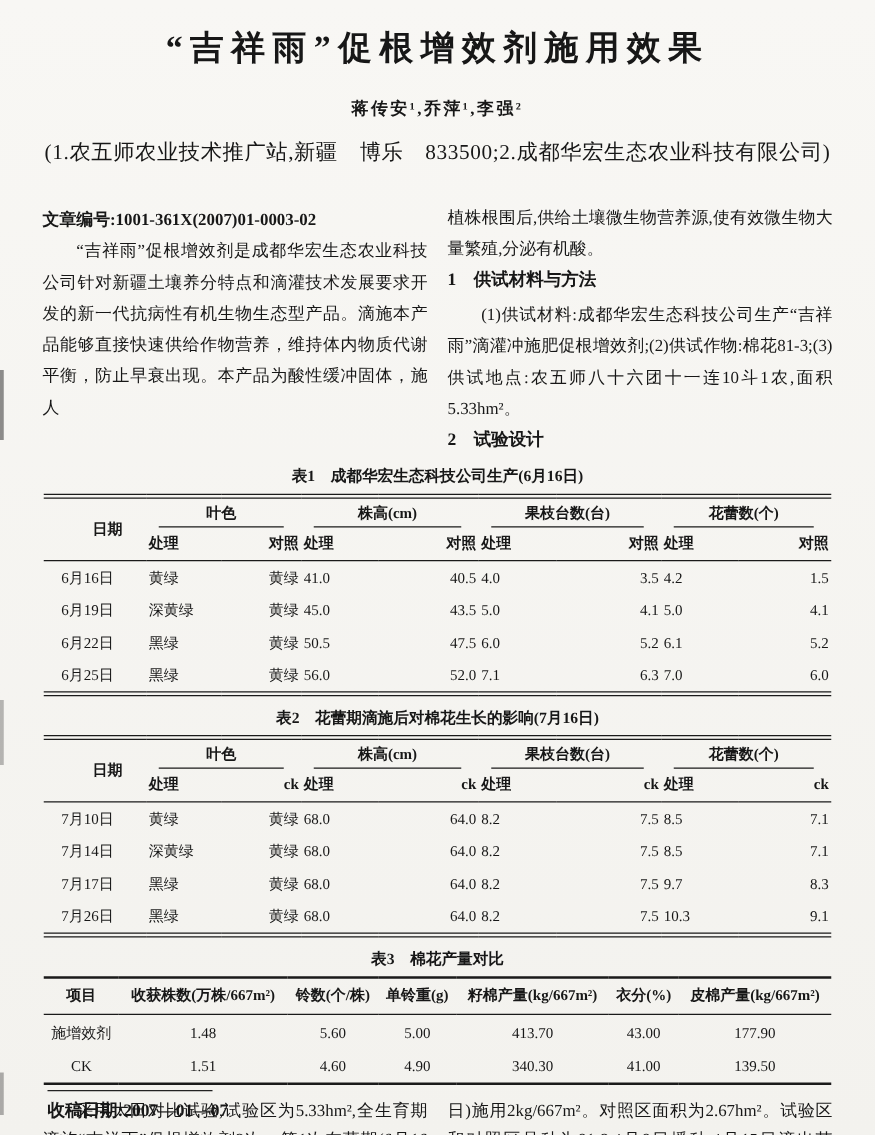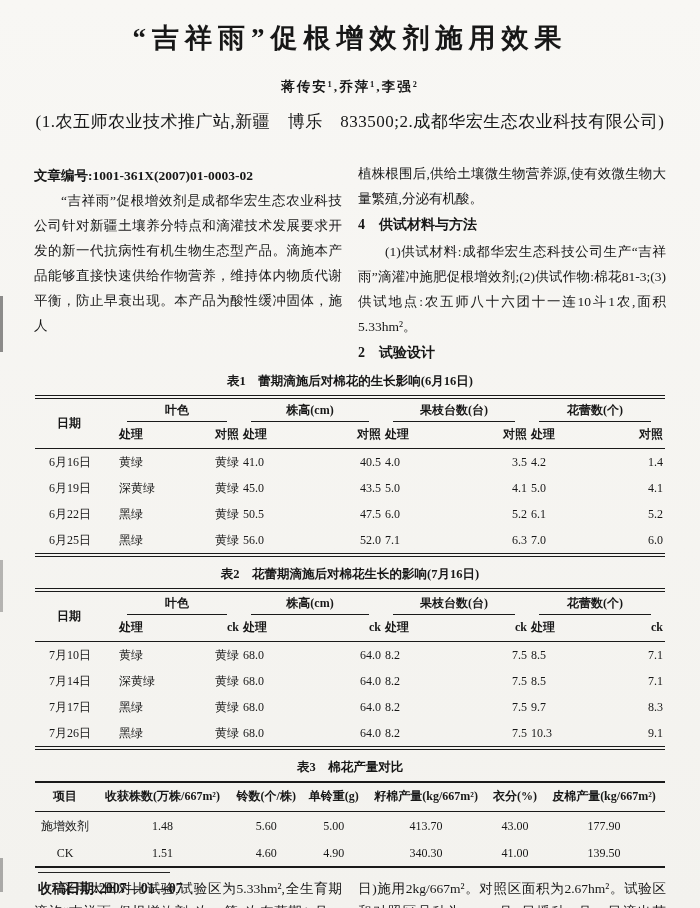--- a/index.html
+++ b/index.html
@@ -25,21 +25,21 @@
   .tcaption{text-align:center;font-weight:bold;font-size:12.5px;margin:9px 0 5px;}
   .tcaption.first{margin-top:6px;}
   table.dtable{width:630px;margin:0 auto;border-collapse:collapse;font-size:12px;table-layout:fixed;}
   table.dtable.dbl{border-top:4px double #1a1a1a;border-bottom:4px double #1a1a1a;}
   table.dtable.t3{border-top:2px solid #1a1a1a;border-bottom:2px solid #1a1a1a;table-layout:auto;}
   .dtable th,.dtable td{font-weight:normal;padding:2px 2px;white-space:nowrap;overflow:hidden;}
   .dtable thead th{font-weight:bold;}
   .grp{padding:4px 0 0;}
   .grp-label{display:block;text-align:center;margin:1px 12px 0 8px;padding-bottom:2px;border-bottom:1px solid #1a1a1a;}
   .subhead th{border-bottom:1.5px solid #1a1a1a;padding:2px 2px 5px;}
-  th.date-col{border-bottom:1.5px solid #1a1a1a;text-align:left;padding-left:22px;}
+  th.date-col{border-bottom:1.5px solid #1a1a1a;text-align:center;padding-left:22px;}
   .al{text-align:left;padding-left:10px;}
   .ar{text-align:right;padding-right:16px;}
   tbody.drows td{padding:4px 2px 3px;height:19px;}
   .t3 thead th{border-bottom:1.5px solid #1a1a1a;padding:5px 3px 6px;text-align:center;}
   .t3 tbody td{padding:5px 3px 4px;text-align:center;height:18px;}
   .bottom-cols{display:flex;gap:16px;margin:9px 34px 0;}
   .bcol{width:308px;font-size:13.5px;line-height:23px;text-align:justify;}
   .footnote{position:absolute;left:38px;bottom:10px;width:300px;}
   .fn-line{width:132px;border-top:1.5px solid #222;margin-bottom:7px;}
   .fn-text{font-size:14px;font-weight:bold;}
@@ -57,27 +57,27 @@
   <div class="authors">蒋传安¹,乔萍¹,李强²</div>
   <div class="affiliation">(1.农五师农业技术推广站,新疆　博乐　833500;2.成都华宏生态农业科技有限公司)</div>
 
   <div class="cols">
     <div class="col">
       <div class="meta2">文章编号:1001-361X(2007)01-0003-02</div>
       <p class="para para-indent">“吉祥雨”促根增效剂是成都华宏生态农业科技公司针对新疆土壤养分特点和滴灌技术发展要求开发的新一代抗病性有机生物生态型产品。滴施本产品能够直接快速供给作物营养，维持体内物质代谢平衡，防止早衰出现。本产品为酸性缓冲固体，施人</p>
     </div>
     <div class="col">
       <p class="para">植株根围后,供给土壤微生物营养源,使有效微生物大量繁殖,分泌有机酸。</p>
-      <div class="sec-head">4　供试材料与方法</div>
+      <div class="sec-head">1　供试材料与方法</div>
       <p class="para" style="text-indent:2em;">(1)供试材料:成都华宏生态科技公司生产“吉祥雨”滴灌冲施肥促根增效剂;(2)供试作物:棉花81-3;(3)供试地点:农五师八十六团十一连10斗1农,面积5.33hm²。</p>
       <div class="sec-head">2　试验设计</div>
     </div>
   </div>
 
-  <div class="tcaption first">表1　蕾期滴施后对棉花的生长影响(6月16日)</div>
+  <div class="tcaption first">表1　成都华宏生态科技公司生产(6月16日)</div>
   <table class="dtable dbl">
     <colgroup>
       <col style="width:82px">
         <col style="width:60px">
         <col style="width:64px">
       <col style="width:62px">
         <col style="width:80px">
         <col style="width:62px">
       <col style="width:84px">
         <col style="width:62px">
@@ -113,21 +113,21 @@
     <tbody class="drows">
       <tr>
         <td class="al" style="padding-left:14px">6月16日</td>
         <td class="al">黄绿</td>
         <td class="ar">黄绿</td>
         <td class="al">41.0</td>
         <td class="ar">40.5</td>
         <td class="al">4.0</td>
         <td class="ar">3.5</td>
         <td class="al">4.2</td>
-        <td class="ar">1.4</td>
+        <td class="ar">1.5</td>
       </tr>
       <tr>
         <td class="al" style="padding-left:14px">6月19日</td>
         <td class="al">深黄绿</td>
         <td class="ar">黄绿</td>
         <td class="al">45.0</td>
         <td class="ar">43.5</td>
         <td class="al">5.0</td>
         <td class="ar">4.1</td>
         <td class="al">5.0</td>

